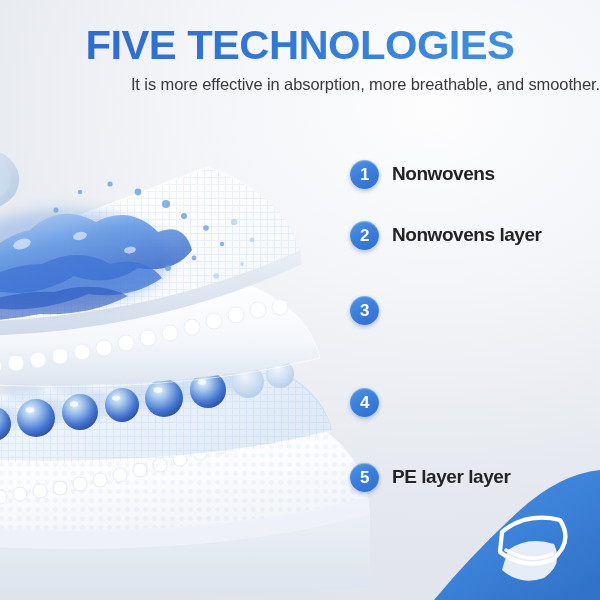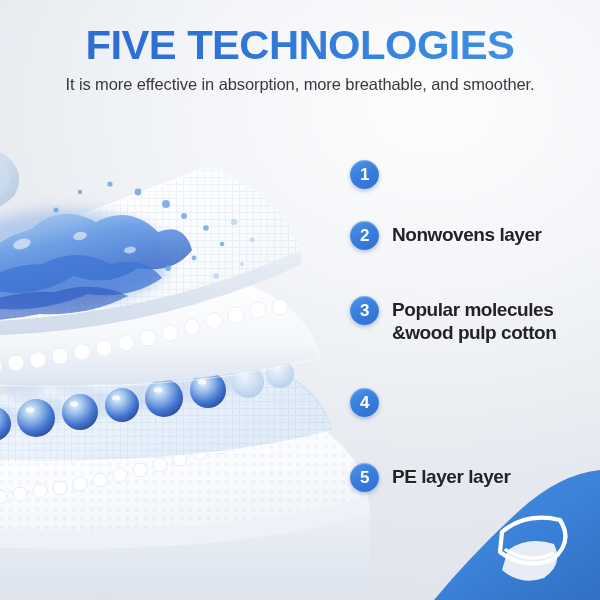--- a/index.html
+++ b/index.html
@@ -48,20 +48,21 @@
     text-shadow: none;
     transform: scaleX(1.02);
   }
   .subtitle {
     margin: 6px 0 0 0;
     font-size: 16.5px;
     line-height: 21px;
     color: #3a3a3c;
     font-weight: normal;
     letter-spacing: -0.1px;
+    text-align: right;
   }
 
   
   .product {
     position: absolute;
     left: -30px;
     top: 118px;
     width: 400px;
     height: 482px;
     z-index: 10;
@@ -333,31 +334,30 @@
         <path d="M-20 20 L18 42 Q30 52 24 64" fill="none" stroke="#ffffff" stroke-width="3" opacity="0.7"></path>
         <path d="M20 70 Q34 104 26 140 Q14 168 -6 182 L-30 150 Q-4 118 4 72 Z" fill="#85b0e8" opacity="0.6"></path>
       </g>
     </svg>
   </div>
 
   <div class="features">
 
     <div class="feature" style="top:0px;">
       <div class="badge">1</div>
+      <div class="feature-label">Nonwovens</div>
     </div>
 
     <div class="feature" style="top:61px;">
       <div class="badge">2</div>
       <div class="feature-label">Nonwovens layer</div>
     </div>
 
     <div class="feature" style="top:136px;">
       <div class="badge">3</div>
-      <div class="feature-label">Popular molecules
-&amp;wood pulp cotton</div>
     </div>
 
     <div class="feature" style="top:228px;">
       <div class="badge">4</div>
     </div>
 
     <div class="feature" style="top:303px;">
       <div class="badge">5</div>
       <div class="feature-label">PE layer layer</div>
     </div>

